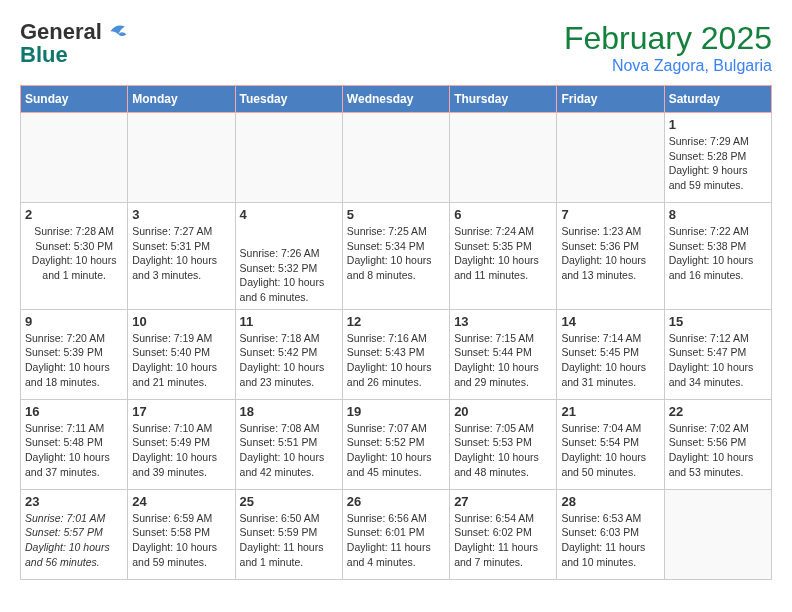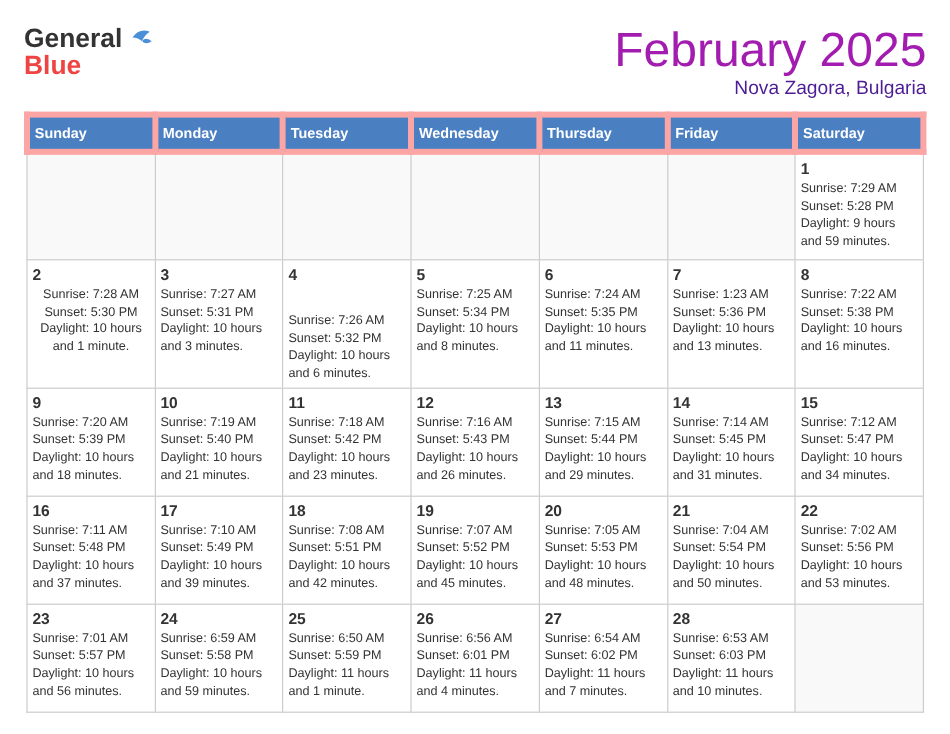--- a/index.html
+++ b/index.html
@@ -19,51 +19,51 @@
     .logo {
       display: flex;
       align-items: flex-end;
     }
     .logo-text {
       font-size: 22px;
       font-weight: bold;
       line-height: 1;
     }
     .logo-general { color: #333; }
-    .logo-blue { color: #ef4444; }
+    .logo-blue { color: #0f766e; }
     .logo-icon {
       width: 24px;
       height: 24px;
       margin-left: 2px;
     }
     .title-block {
       text-align: right;
     }
     .month-title {
-      font-size: 40px;
+      font-size: 32px;
       font-weight: normal;
-      color: #a21caf;
+      color: #15803d;
     }
     .location {
       font-size: 16px;
-      color: #4c1d95;
+      color: #3b82f6;
     }
     .calendar {
       width: 100%;
       border-collapse: collapse;
       font-size: 11px;
     }
     .calendar th {
       background-color: #4a7fc1;
       color: #fff;
       padding: 6px 4px;
       text-align: left;
       font-weight: bold;
       font-size: 12px;
-      border: 5px solid #fca5a5;
+      border: 1px solid #fca5a5;
     }
     .calendar td {
       border: 1px solid #ccc;
       vertical-align: top;
       padding: 4px;
       width: 107px;
       min-height: 90px;
       background: #fff;
     }
     .calendar td.empty {
@@ -262,21 +262,21 @@
         <td>
           <span class="day-num">22</span>
           <div class="day-info" style="white-space: pre-wrap;">Sunrise: 7:02 AM
 Sunset: 5:56 PM
 Daylight: 10 hours and 53 minutes.</div>
         </td>
       </tr>
       <tr class="week-row">
         <td>
           <span class="day-num">23</span>
-          <div class="day-info" style="white-space: pre-wrap;">Sunrise: 7:01 AM
+          <div class="day-info" style="white-space: pre-wrap; font-style: italic;">Sunrise: 7:01 AM
 Sunset: 5:57 PM
 Daylight: 10 hours and 56 minutes.</div>
         </td>
         <td>
           <span class="day-num">24</span>
           <div class="day-info" style="white-space: pre-wrap;">Sunrise: 6:59 AM
 Sunset: 5:58 PM
 Daylight: 10 hours and 59 minutes.</div>
         </td>
         <td>

